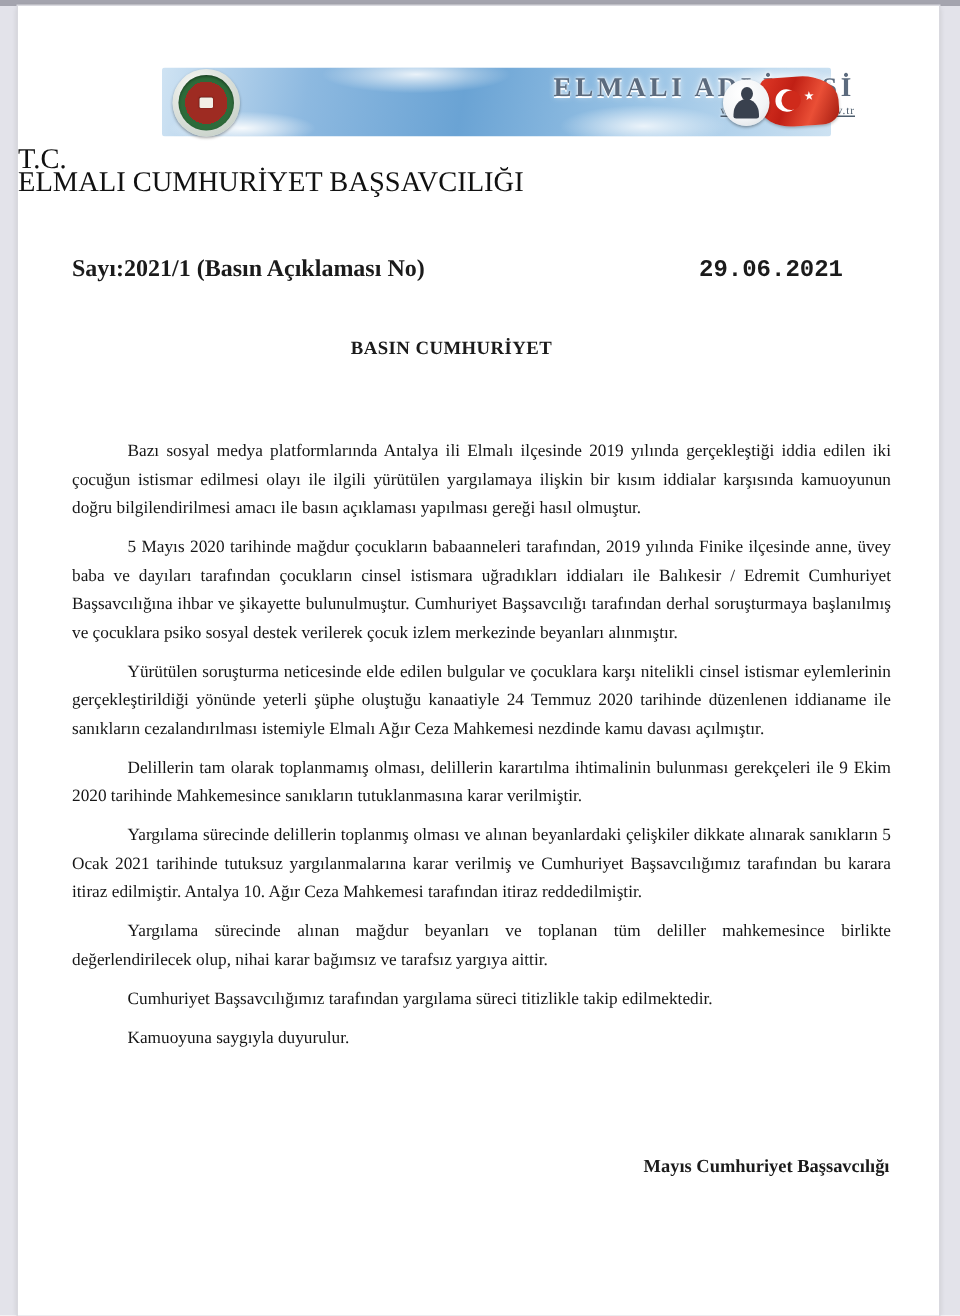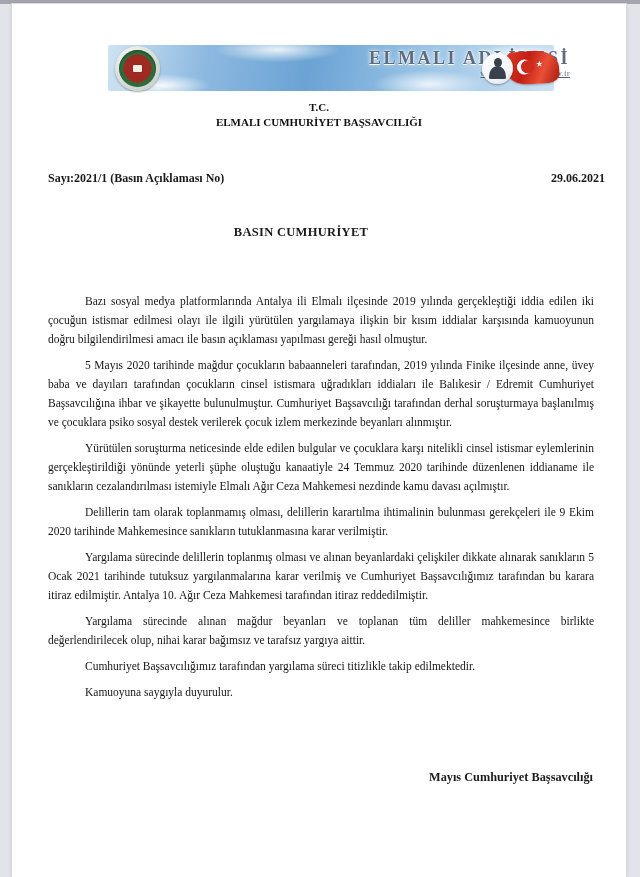--- a/index.html
+++ b/index.html
@@ -76,30 +76,30 @@
   }
   .bust-head{
     position:absolute;left:12px;top:5px;width:8px;height:9px;border-radius:50%;background:#39414e;
   }
   .bust-body{
     position:absolute;left:7px;top:13px;width:17px;height:13px;
     border-radius:50% 50% 10% 10% / 80% 80% 10% 10%;background:#39414e;
   }
   
   .letterhead{
-    position:absolute;top:96px;left:0;width:100%;text-align:center;
-    font-weight:bold;font-size:11px;line-height:14.5px;color:#111;
+    position:absolute;top:96px;left:0;width:100%;
+    font-weight:normal;font-size:19px;line-height:14.5px;color:#111;
   }
   
   .meta{
     position:absolute;top:167px;left:36px;width:557px;
     display:flex;justify-content:space-between;align-items:center;
-    font-weight:bold;font-size:12px;
+    font-weight:bold;font-size:16px;
   }
-  .meta .doc-date{}
+  .meta .doc-date{margin-right:43px;font-family:Liberation Mono, monospace;}
   
   .heading{
     position:absolute;top:221px;left:0;width:578px;text-align:center;
     font-weight:bold;font-size:12.5px;letter-spacing:.3px;
   }
   
   .body-text{
     position:absolute;top:288px;left:36px;width:546px;
     font-size:11.5px;line-height:19px;text-align:justify;color:#161616;
   }

